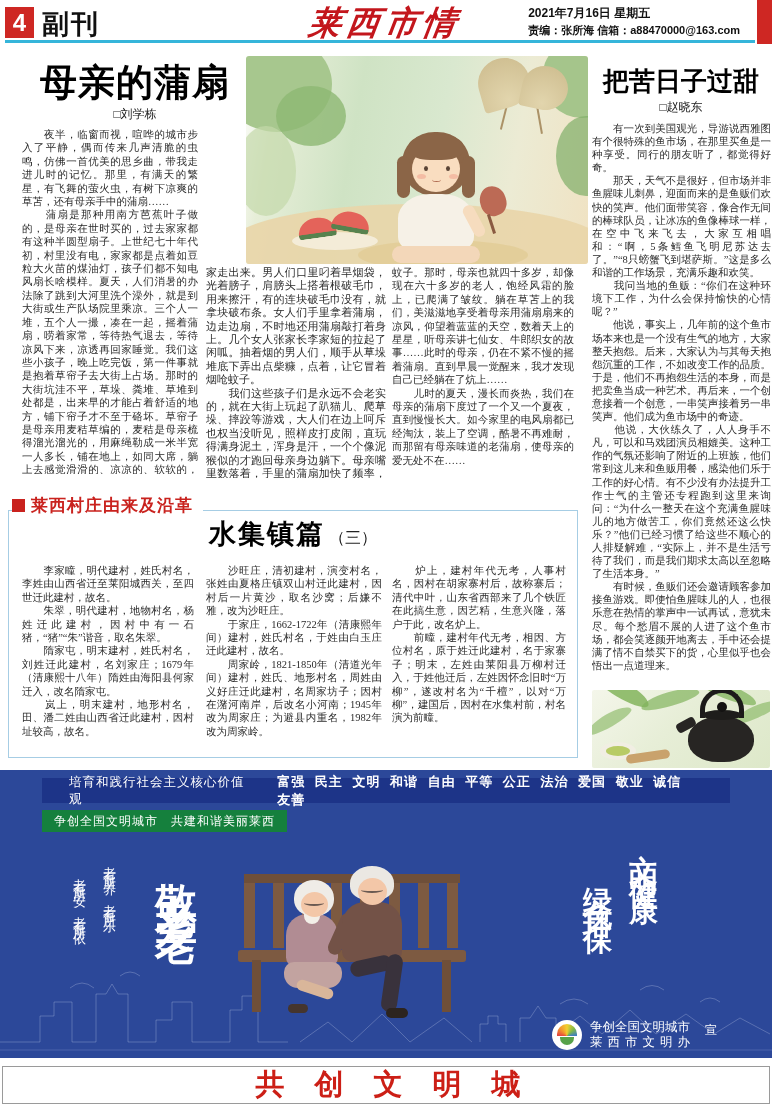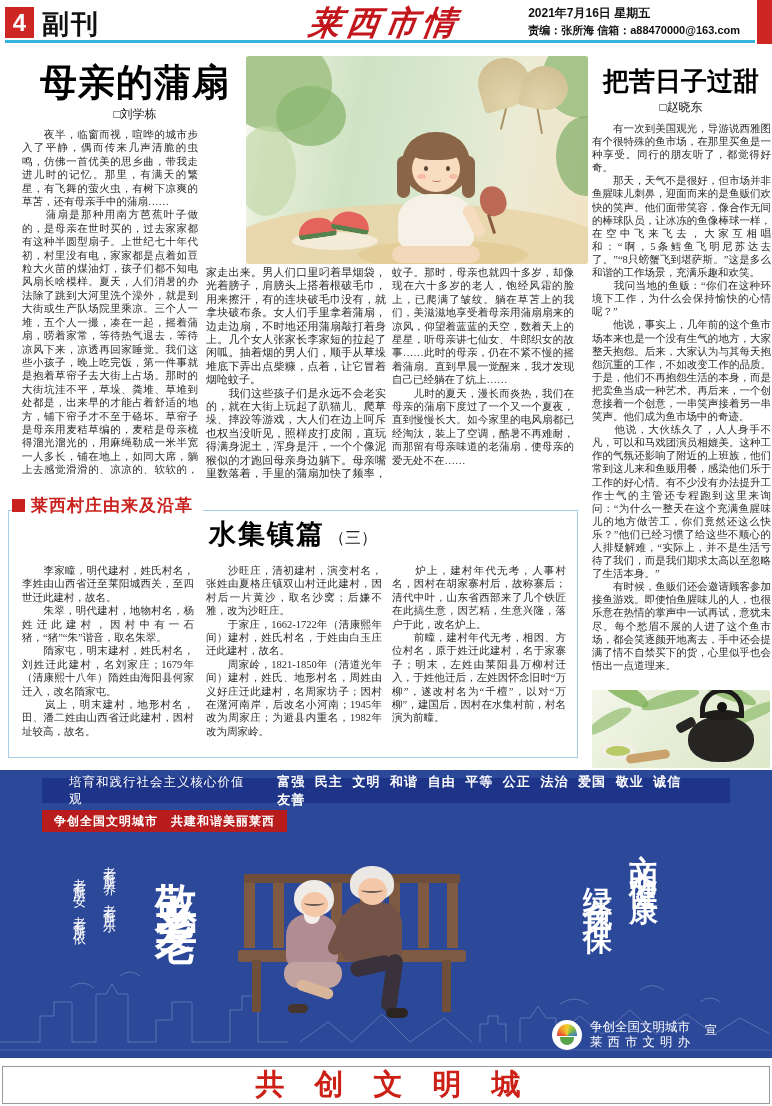--- a/index.html
+++ b/index.html
@@ -90,22 +90,22 @@
   .v-c1 { left:22px;  top:564px; width:172px; height:184px; font-size:10.5px; line-height:13.4px; }
   .v-c2 { left:206px; top:564px; width:176px; height:184px; font-size:10.5px; line-height:13.4px; }
   .v-c3 { left:392px; top:564px; width:174px; height:184px; font-size:10.5px; line-height:13.4px; }
 
   
   .banner { left:0; top:770px; width:772px; height:288px; background:#2c4899; overflow:hidden; }
   .valstrip { position:absolute; left:42px; top:8px; width:688px; height:25px; background:#1d3488;
               display:flex; align-items:center; padding:0 27px; color:#fff; }
   .valintro { font-size:12.5px; font-weight:500; letter-spacing:1px; }
   .valcore { font-size:13px; font-weight:800; letter-spacing:1px; word-spacing:5px; margin-left:26px; }
-  .sloganbox { position:absolute; left:42px; top:40px; height:22px; background:#b91c1c; display:flex; align-items:center;
-               padding:0 12px; color:#fff; font-size:12px; font-weight:700; letter-spacing:1px; }
+  .sloganbox { position:absolute; left:42px; top:40px; height:22px; background:#15803d; display:flex; align-items:center;
+               padding:0 12px; color:#fff; font-size:12px; font-weight:400; letter-spacing:1px; }
   .v { writing-mode:vertical-rl; text-orientation:upright; color:#fff; }
   .respect { position:absolute; left:148px; top:80px; font-size:42px; font-weight:900; letter-spacing:13px; }
   .ph-right { position:absolute; left:100px; top:86px; font-size:13px; letter-spacing:5px; font-weight:500; }
   .ph-left  { position:absolute; left:70px;  top:98px; font-size:13px; letter-spacing:5px; font-weight:500; }
   .civ { position:absolute; left:624px; top:62px; font-size:29px; font-weight:900; letter-spacing:13px; }
   .green { position:absolute; left:578px; top:94px; font-size:29px; font-weight:900; letter-spacing:13px; }
   .orgrow { position:absolute; left:552px; top:250px; display:flex; align-items:center; color:#fff; }
   .logo { width:30px; height:30px; border-radius:50%; background:#fff; position:relative; flex:0 0 auto; }
   .logo::before { content:""; position:absolute; left:5px; top:4px; width:20px; height:12px;
                   background:conic-gradient(from 270deg at 50% 100%, #e34040, #f2902e, #f2d02e, #7db84a, #3a7bc8 180deg, transparent 180deg);

